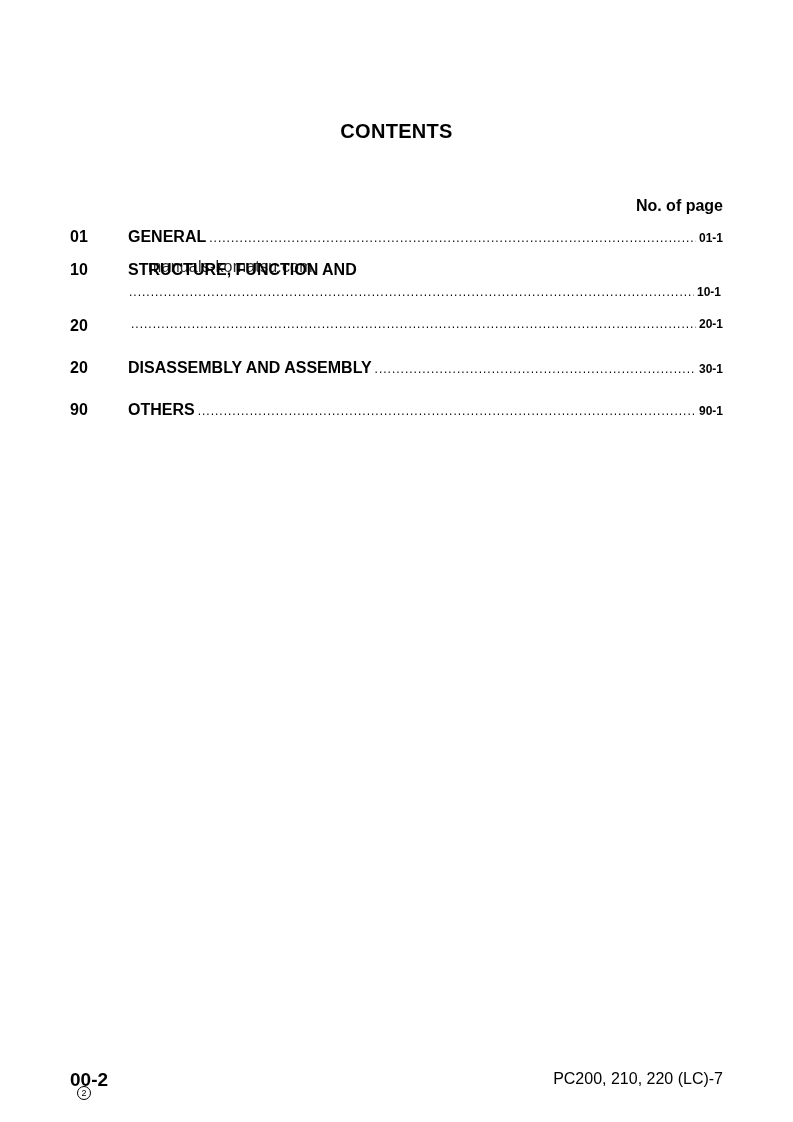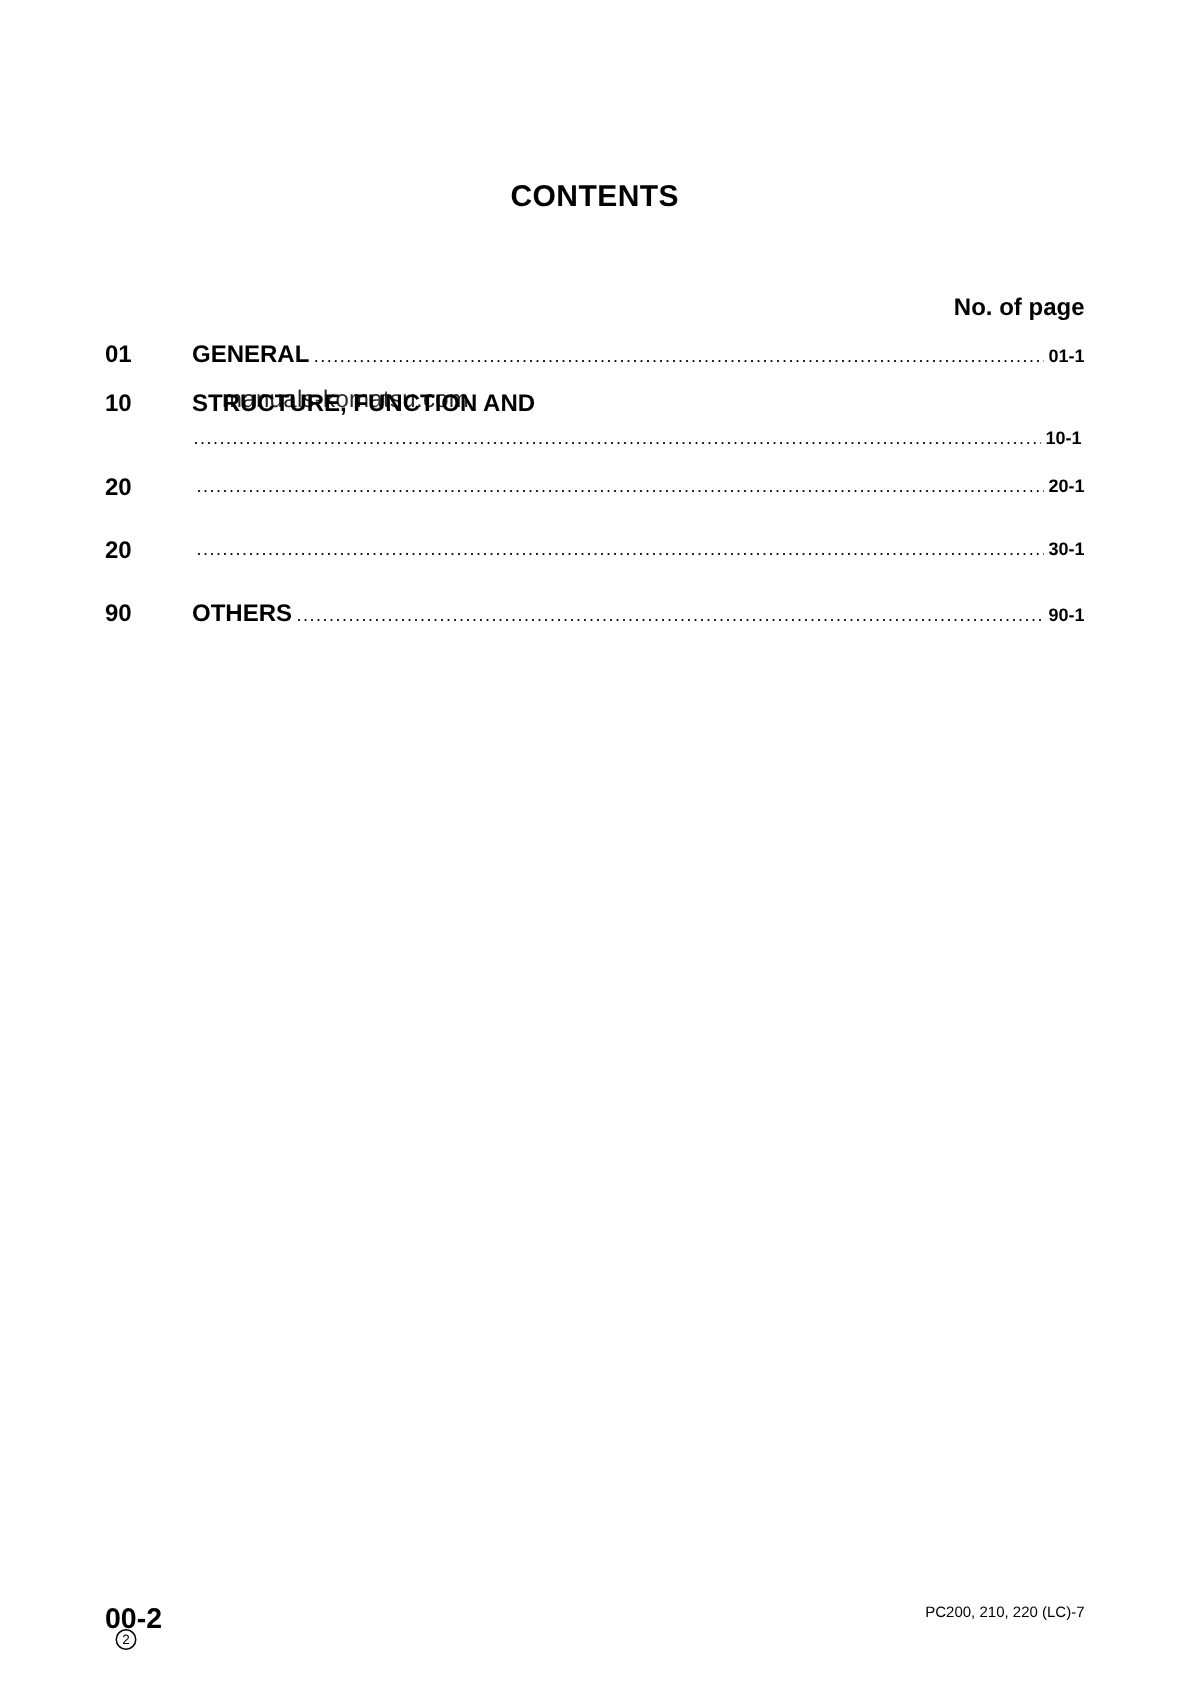--- a/index.html
+++ b/index.html
@@ -9,21 +9,21 @@
     .row { position: absolute; left: 70px; width: 653px; font-size: 16px; font-weight: bold; }
     .num { position: absolute; left: 0; top: 0; }
     .line { position: absolute; left: 58px; right: 0; top: 0; display: flex; align-items: baseline; text-align: right; }
     .lbl { white-space: nowrap; }
     .dots { flex: 1; overflow: hidden; white-space: nowrap; font-size: 12px; font-weight: normal; margin: 0 3px; letter-spacing: 1px; }
     .dots::before { content: "........................................................................................................................................................................................................................"; }
     .pg { font-size: 12px; font-weight: bold; white-space: nowrap; }
     .watermark { position: absolute; left: 148px; top: 258px; font-size: 16px; font-weight: normal; color: #000; opacity: 0.85; letter-spacing: 0.2px; }
     .footer-left { position: absolute; left: 70px; top: 1069px; font-weight: bold; font-size: 19px; }
     .footer-circ { position: absolute; left: 77px; top: 1086px; width: 12px; height: 12px; border: 1px solid #000; border-radius: 50%; font-size: 9px; text-align: center; line-height: 12px; }
-    .footer-right { position: absolute; right: 70px; top: 1070px; font-size: 10px; }
+    .footer-right { position: absolute; right: 70px; top: 1070px; font-size: 16px; }
   </style>
 </head>
 <body>
 
 <div class="title">CONTENTS</div>
 <div class="nop">No. of page</div>
 
 <div class="row" style="top:228px;">
   <span class="num">01</span>
   <div class="line">
@@ -50,20 +50,21 @@
   <span class="num">20</span>
   <div class="line">
     <span class="dots"></span>
     <span class="pg">20-1</span>
   </div>
 </div>
 
 <div class="row" style="top:359px;">
   <span class="num">20</span>
   <div class="line">
+    <span class="lbl">DISASSEMBLY AND ASSEMBLY</span>
     <span class="dots"></span>
     <span class="pg">30-1</span>
   </div>
 </div>
 
 <div class="row" style="top:401px;">
   <span class="num">90</span>
   <div class="line">
     <span class="lbl">OTHERS</span>
     <span class="dots"></span>

